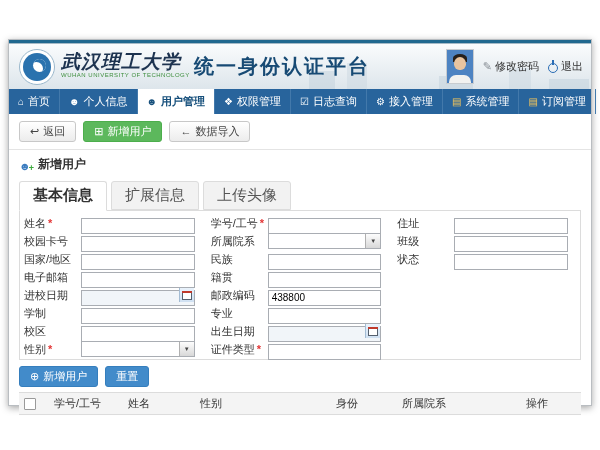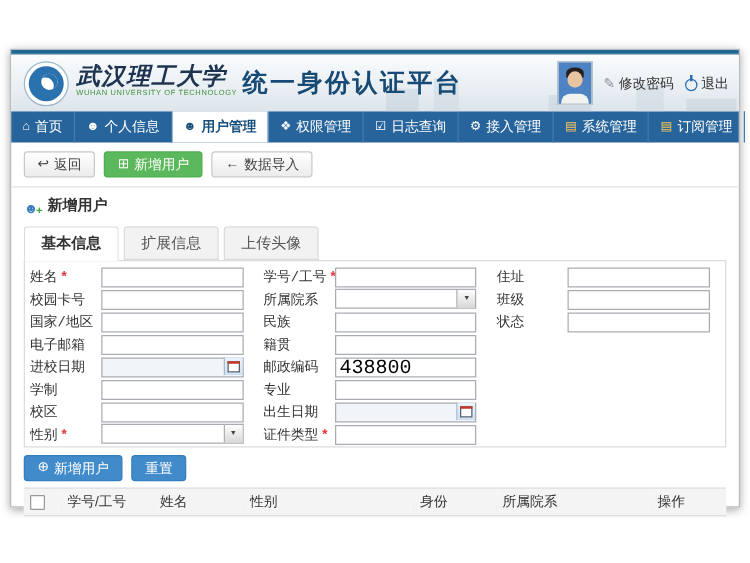--- a/index.html
+++ b/index.html
@@ -44,29 +44,29 @@
   .btn-default{background:linear-gradient(#ffffff,#ececec);border:1px solid #c8c8c8;color:#444;}
   .btn-green{background:#5cb85c;border:1px solid #4cae4c;color:#fff;}
   .btn-blue{background:#428bca;border:1px solid #357ebd;color:#fff;}
   .toolbar{display:flex;gap:7px;}
   .sep{border-top:1px solid #e4e4e4;margin:7px -10px 0;}
   .section-title{margin-top:6px;font-size:12px;font-weight:bold;color:#333;display:flex;align-items:center;gap:6px;}
   .st-icon{position:relative;width:13px;height:12px;}
   .st-person{color:#3a7bbf;font-size:11px;line-height:12px;}
   .st-plus{position:absolute;right:-2px;bottom:-2px;color:#3cab3c;font-size:9px;font-weight:bold;}
   .tabs{margin-top:8px;display:flex;gap:4px;position:relative;z-index:2;}
-  .tab{font-size:12px;padding:4px 13px;background:#f2f2f2;border:1px solid #dcdcdc;border-radius:3px 3px 0 0;color:#555;cursor:pointer;}
+  .tab{font-size:15px;padding:4px 13px;background:#f2f2f2;border:1px solid #dcdcdc;border-radius:3px 3px 0 0;color:#555;cursor:pointer;}
   .tab.active{background:#fff;font-weight:bold;color:#333;border-bottom-color:#fff;margin-bottom:-1px;}
   .form-box{border:1px solid #dcdcdc;padding:3px 4px 1px;}
-  .form-grid{display:grid;grid-auto-flow:column;grid-template-rows:repeat(8,18px);grid-template-columns:repeat(3,1fr);column-gap:8px;font-family:Liberation Mono, monospace;}
+  .form-grid{display:grid;grid-auto-flow:column;grid-template-rows:repeat(8,18px);grid-template-columns:repeat(3,1fr);column-gap:8px;}
   .form-cell{display:flex;align-items:center;height:18px;}
   .f-label{flex:0 0 57px;font-size:11px;color:#333;white-space:nowrap;overflow:hidden;}
   .req{color:#e33535;margin-left:2px;font-weight:bold;}
   .f-ctrl{flex:1;height:16px;position:relative;margin-right:8px;}
-  .f-text{width:100%;height:16px;box-sizing:border-box;border:1px solid #a9adb3;font-size:16px;padding:0 3px;font-family:inherit;background:#fff;}
+  .f-text{width:100%;height:16px;box-sizing:border-box;border:1px solid #a9adb3;font-size:10px;padding:0 3px;font-family:inherit;background:#fff;}
   .f-date .f-text{background:#f1f5f9;}
   .cal-btn{position:absolute;right:1px;top:1px;bottom:1px;width:15px;background:linear-gradient(#eaf3fc,#cfe0f2);border:0;border-left:1px solid #a3bcd4;display:flex;align-items:center;justify-content:center;cursor:pointer;padding:0;}
   .cal-glyph{width:8px;height:7px;border:1px solid #55606e;background:#fff;position:relative;}
   .cal-glyph::before{content:"";position:absolute;left:-1px;right:-1px;top:-1px;height:2px;background:#c0392b;}
   .f-select{border:1px solid #a9adb3;background:#fff;height:16px;box-sizing:border-box;position:relative;cursor:pointer;}
   .sel-btn{position:absolute;right:0;top:0;bottom:0;width:14px;background:linear-gradient(#fdfdfd,#d8d8d8);border-left:1px solid #b0b0b0;display:flex;align-items:center;justify-content:center;}
   .sel-arrow{font-size:6px;color:#444;line-height:6px;}
   .actions{margin:6px 0 0;display:flex;gap:7px;}
   table.user-table{width:100%;border-collapse:collapse;font-size:11px;margin-top:5px;}
   .user-table th{background:#f4f4f4;border-top:1px solid #dcdcdc;border-bottom:1px solid #dcdcdc;text-align:left;font-weight:normal;color:#333;padding:3px 5px;height:13px;}

